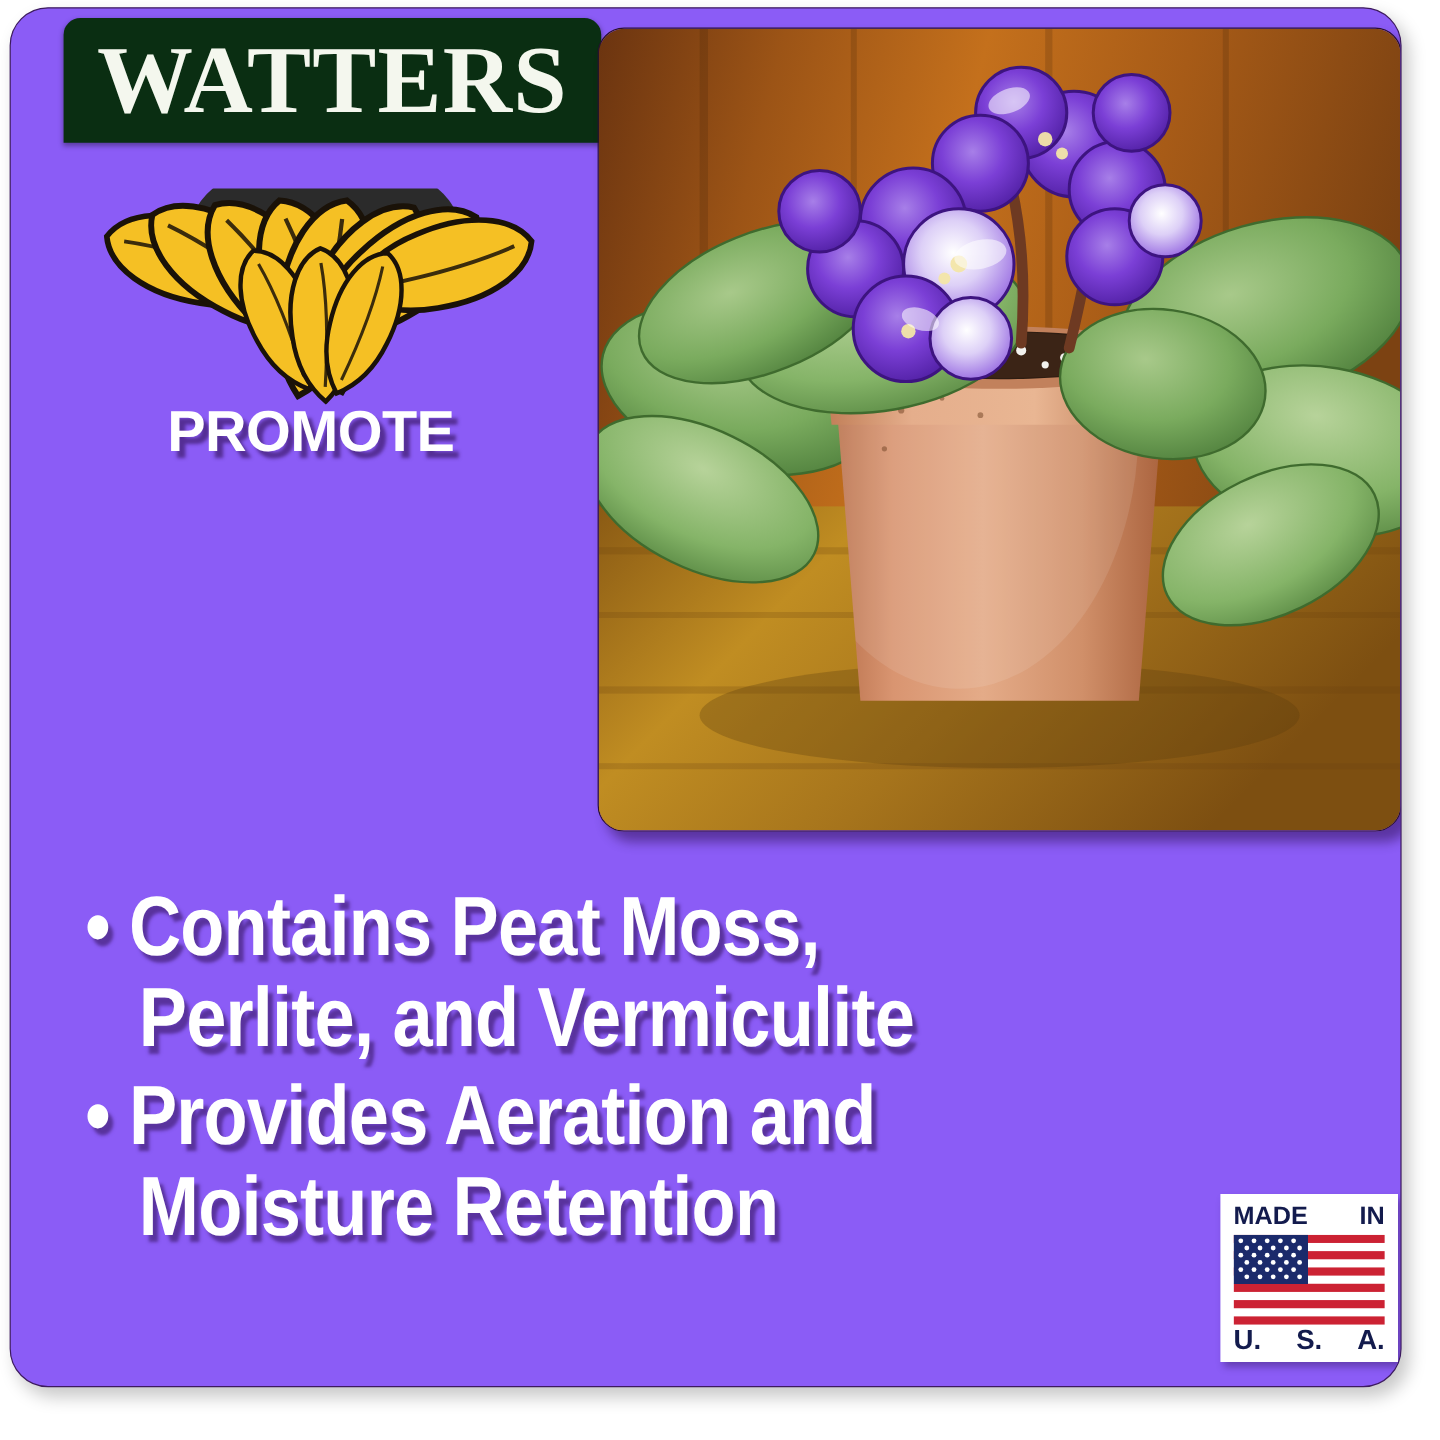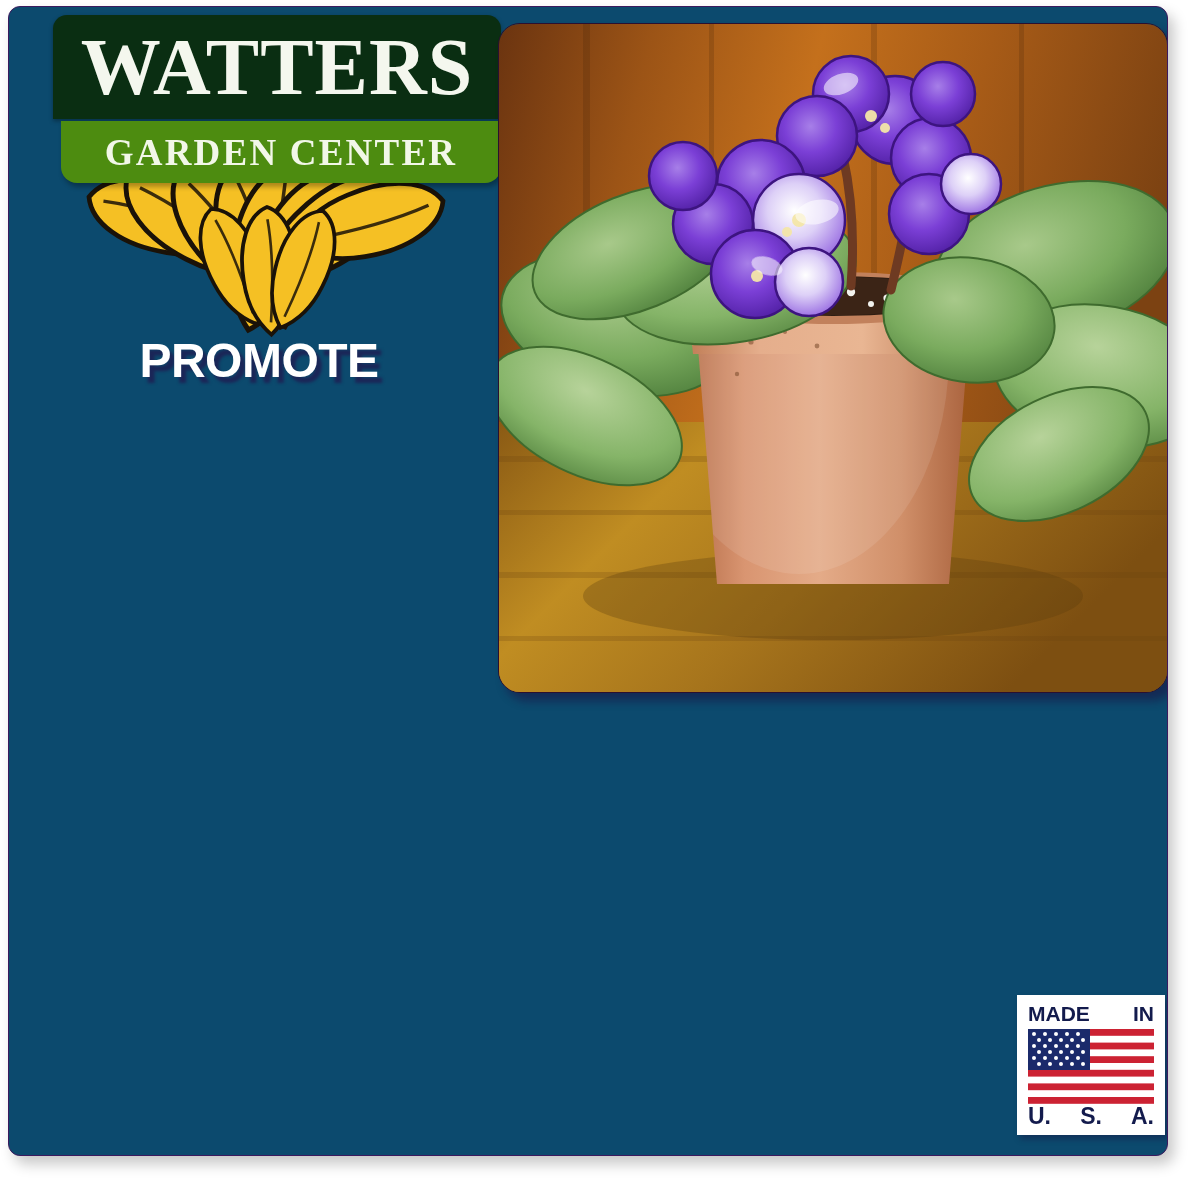--- a/index.html
+++ b/index.html
@@ -13,22 +13,22 @@
   body {
     font-family: "Liberation Sans", sans-serif;
   }
 
   #poster {
     position: absolute;
     left: 8px;
     top: 6px;
     width: 1158px;
     height: 1148px;
-    background: #0c4a6e;
-    border-radius: 12px;
+    background: #8b5cf6;
+    border-radius: 32px;
     border: 1px solid #3c1a5e;
     box-shadow: 6px 8px 14px rgba(0,0,0,0.22);
     overflow: hidden;
   }
 
   
   #logo-block {
     position: absolute;
     left: 44px;
     top: 8px;
@@ -202,23 +202,20 @@
         <use href="#petal" transform="translate(150,52) rotate(-22) scale(0.74)"></use>
         <use href="#petal" transform="translate(206,50) rotate(-2) scale(0.76)"></use>
         <use href="#petal" transform="translate(262,54) rotate(20) scale(0.74)"></use>
       </g>
     </svg>
   </div>
 
   <div id="logo-block">
     <div class="logo-top">
       <span>WATTERS</span>
-    </div>
-    <div class="logo-bottom">
-      <span>GARDEN CENTER</span>
     </div>
   </div>
 
   <div id="headline">
     <span class="hl">PROMOTE</span>
   </div>
 
   <div id="photo">
     <svg viewBox="0 0 668 668" width="668" height="668">
       <defs>
@@ -366,20 +363,36 @@
         <circle cx="258" cy="252" r="6"></circle>
       </g>
       <g fill="#ffffff" opacity="0.55">
         <ellipse cx="342" cy="60" rx="18" ry="10" transform="rotate(-20 342 60)"></ellipse>
         <ellipse cx="318" cy="188" rx="22" ry="12" transform="rotate(-12 318 188)"></ellipse>
         <ellipse cx="268" cy="242" rx="16" ry="9" transform="rotate(18 268 242)"></ellipse>
       </g>
     </svg>
   </div>
 
+  <div id="bullets">
+    <div class="bullet">
+      <span class="btext">
+        <span>•</span>
+        <span>Contains Peat Moss,</span>
+      </span>
+      <span class="bline2">Perlite, and Vermiculite</span>
+    </div>
+    <div class="bullet">
+      <span class="btext">
+        <span>•</span>
+        <span>Provides Aeration and</span>
+      </span>
+      <span class="bline2">Moisture Retention</span>
+    </div>
+  </div>
 
   <div id="usa-badge">
     <div class="badge-top">
       <span>MADE</span>
       <span>IN</span>
     </div>
     <div class="flag">
       <svg viewBox="0 0 126 78" width="126" height="78">
         <rect x="0" y="0" width="126" height="78" fill="#ffffff"></rect>
         <g fill="#cc2233">

